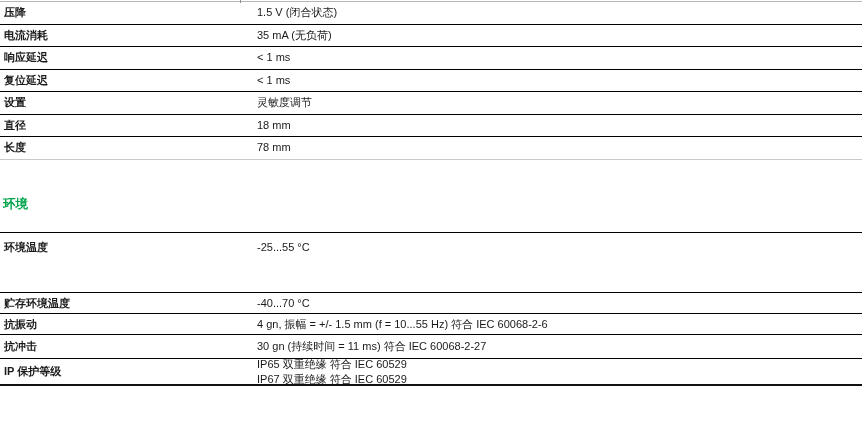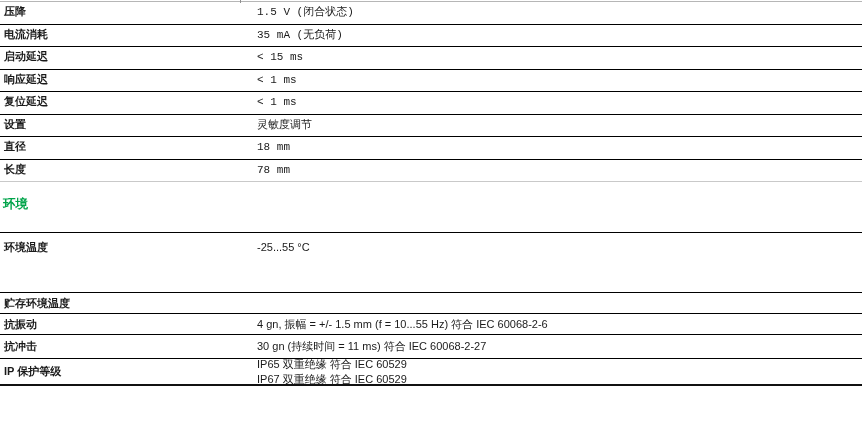--- a/index.html
+++ b/index.html
@@ -7,21 +7,21 @@
   .page { position:relative; width:862px; height:424px; overflow:hidden; background:#ffffff; }
 
   .top-rule { position:absolute; top:1px; left:0; width:862px; height:1px; background:#b6b6b6; }
   .top-tick { position:absolute; top:0; left:240px; width:1px; height:3px; background:#8f8f8f; }
 
   .spec-table { position:absolute; left:0; width:862px; }
   #table-top { top:2px; }
   #table-env { top:232px; border-top:1px solid #000; }
 
   .row { display:flex; box-sizing:border-box; border-bottom:1px solid #000; align-items:center; }
-  #table-top .row { height:22.5px;font-family:Liberation Mono, monospace; }
+  #table-top .row { height:22.5px; }
   #table-top .row:last-child { border-bottom:1px solid #c9c9c9; }
 
   #table-env .row:nth-child(1) { height:60px; align-items:flex-start; }
   #table-env .row:nth-child(1) .cell { padding-top:7px; }
   #table-env .row:nth-child(2) { height:21px; }
   #table-env .row:nth-child(3) { height:21px; }
   #table-env .row:nth-child(4) { height:24px; }
   #table-env .row:nth-child(5) { height:27px; border-bottom:2px solid #111; }
   #table-env .row:nth-child(6) { height:39px; border-bottom:none; align-items:flex-start; }
   #table-env .row:nth-child(6) .cell { padding-top:16px; }
@@ -43,26 +43,20 @@
       <div class="row">
         <div class="cell label">压降</div>
         <div class="cell value">
           <div>1.5 V (闭合状态)</div>
         </div>
       </div>
       <div class="row">
         <div class="cell label">电流消耗</div>
         <div class="cell value">
           <div>35 mA (无负荷)</div>
-        </div>
-      </div>
-      <div class="row">
-        <div class="cell label">启动延迟</div>
-        <div class="cell value">
-          <div>&lt; 15 ms</div>
         </div>
       </div>
       <div class="row">
         <div class="cell label">响应延迟</div>
         <div class="cell value">
           <div>&lt; 1 ms</div>
         </div>
       </div>
       <div class="row">
         <div class="cell label">复位延迟</div>
@@ -94,20 +88,23 @@
 
   <div class="spec-table" id="table-env">
       <div class="row">
         <div class="cell label">环境温度</div>
         <div class="cell value">
           <div>-25...55 °C</div>
         </div>
       </div>
       <div class="row">
         <div class="cell label">贮存环境温度</div>
+        <div class="cell value">
+          <div>-40...70 °C</div>
+        </div>
       </div>
       <div class="row">
         <div class="cell label">抗振动</div>
         <div class="cell value">
           <div>4 gn, 振幅 = +/- 1.5 mm (f = 10...55 Hz) 符合 IEC 60068-2-6</div>
         </div>
       </div>
       <div class="row">
         <div class="cell label">抗冲击</div>
         <div class="cell value">

